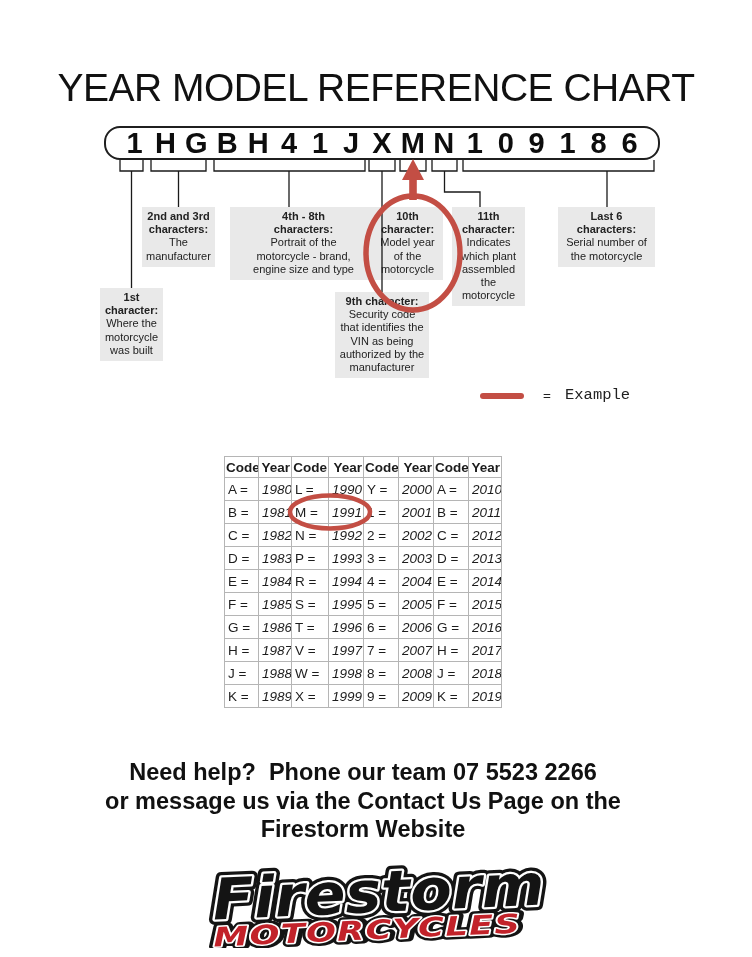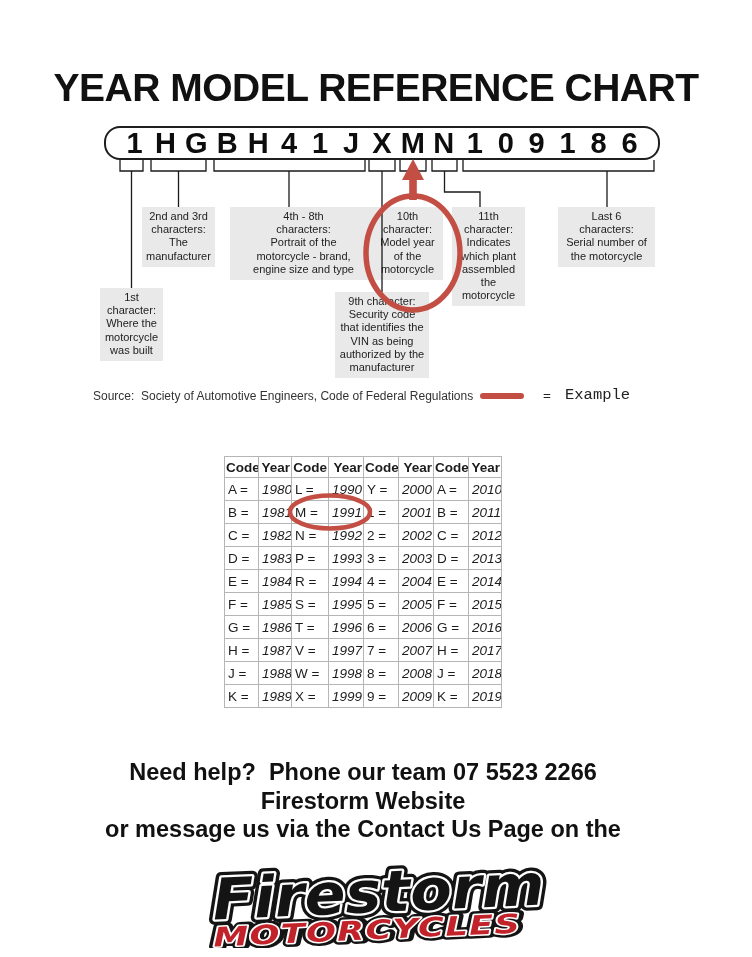--- a/index.html
+++ b/index.html
@@ -5,32 +5,32 @@
   :root{
     --accent:#c34e44; --callout-bg:#e9e9e9; --table-border:#b5b5b5; --logo-red:#c2222a;
   }
   *{box-sizing:border-box;}
   html,body{margin:0;padding:0;background:#fff;}
   .page{position:relative;width:752px;height:957px;background:#fff;overflow:hidden;
         font-family:"Liberation Sans","DejaVu Sans",sans-serif;color:#1a1a1a;}
   .pre{white-space:pre-wrap;}
 
   .title{position:absolute;top:40px;left:0;width:752px;text-align:center;
-         font-size:39px;font-weight:bold;letter-spacing:-.5px;color:#111;}
+         font-size:39px;font-weight:normal;letter-spacing:-.5px;color:#111;}
 
   
   .vin-box{position:absolute;left:104px;top:126px;width:556px;height:34px;
            border:2px solid #1f1f1f;border-radius:16px;background:#fff;
            display:flex;justify-content:space-between;align-items:center;padding:0 13px;}
   .vin-char{width:31px;text-align:center;font-size:29px;font-weight:bold;color:#0d0d0d;line-height:30px;}
 
   
   .callout{position:absolute;background:var(--callout-bg);color:#222;text-align:center;
            font-size:11px;line-height:13.2px;padding:3px 2px 4px;}
-  .co-h{font-weight:normal;white-space:pre-line;}
+  .co-h{font-weight:bold;white-space:pre-line;}
   .co-b{white-space:pre-line;}
 
   
   .overlay{position:absolute;left:0;top:0;width:752px;height:957px;pointer-events:none;z-index:5;}
   .blk{stroke:#1a1a1a;stroke-width:1.3;fill:none;}
   .accent-stroke{stroke:var(--accent);fill:none;}
   .accent-fill{fill:var(--accent);stroke:none;}
 
   
   .source{position:absolute;left:93px;top:389px;font-size:12px;color:#333;}
@@ -132,21 +132,20 @@
 the
 motorcycle</div>
   </div>
   <div class="callout" style="left:558px;top:207px;width:97px">
     <div class="co-h">Last 6
 characters:</div>
     <div class="co-b">Serial number of
 the motorcycle</div>
   </div>
 
-  <div class="source pre">Source:  Society of Automotive Engineers, Code of Federal Regulations</div>
   <span class="legend-line"></span>
   <span class="legend-eq">=</span>
   <span class="legend-label">Example</span>
 
   <table class="yc-table">
     <colgroup>
       <col style="width:34px">
         <col style="width:33px">
         <col style="width:37px">
         <col style="width:35px">
@@ -266,22 +265,22 @@
           <td class="code">9 =</td>
           <td class="year">2009</td>
           <td class="code">K =</td>
           <td class="year">2019</td>
         </tr>
       </tbody>
   </table>
 
   <div class="help">
     <div class="pre">Need help?  Phone our team 07 5523 2266</div>
+    <div class="pre">or message us via the Contact Us Page on the</div>
     <div class="pre">Firestorm Website</div>
-    <div class="pre">or message us via the Contact Us Page on the</div>
   </div>
 
   <svg class="logo" viewBox="0 0 380 92">
     <g transform="rotate(-2.6 190 50)">
       <text class="logo-f-outline" x="193" y="56" font-size="57" text-anchor="middle" textLength="332" lengthAdjust="spacingAndGlyphs">Firestorm</text>
       <text class="logo-f-main" x="193" y="56" font-size="57" text-anchor="middle" textLength="332" lengthAdjust="spacingAndGlyphs">Firestorm</text>
       <text class="logo-m-outline" x="180" y="83" font-size="26.5" text-anchor="middle" textLength="308" lengthAdjust="spacingAndGlyphs">MOTORCYCLES</text>
       <text class="logo-m-main" x="180" y="83" font-size="26.5" text-anchor="middle" textLength="308" lengthAdjust="spacingAndGlyphs">MOTORCYCLES</text>
     </g>
   </svg>

